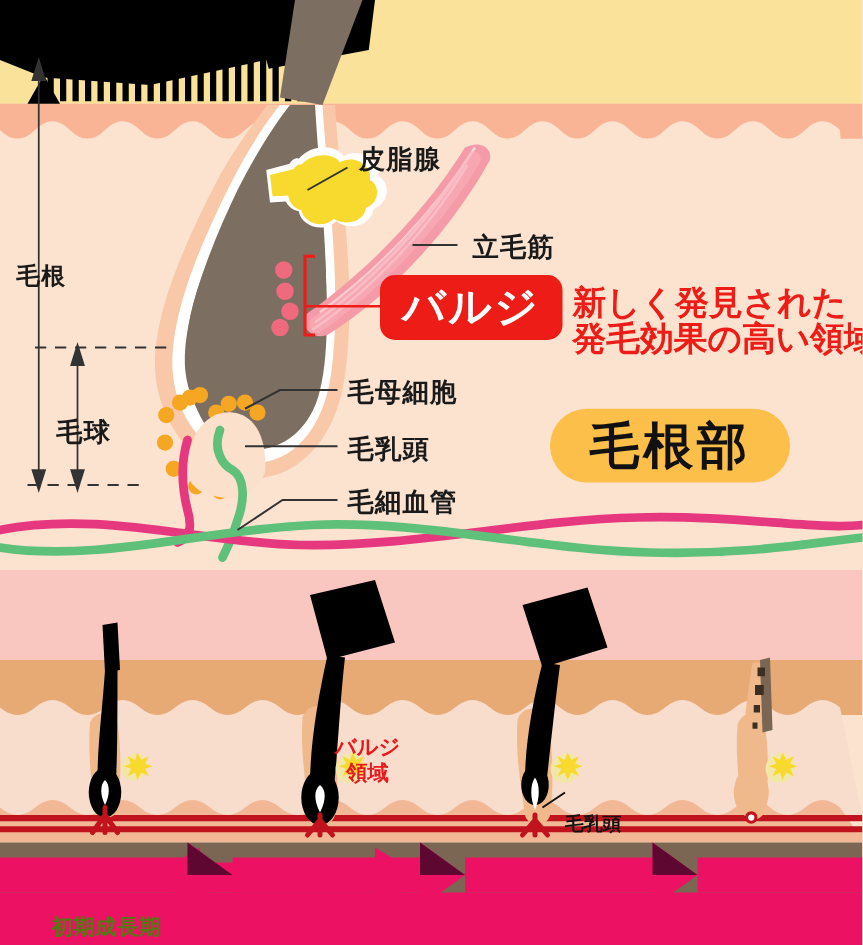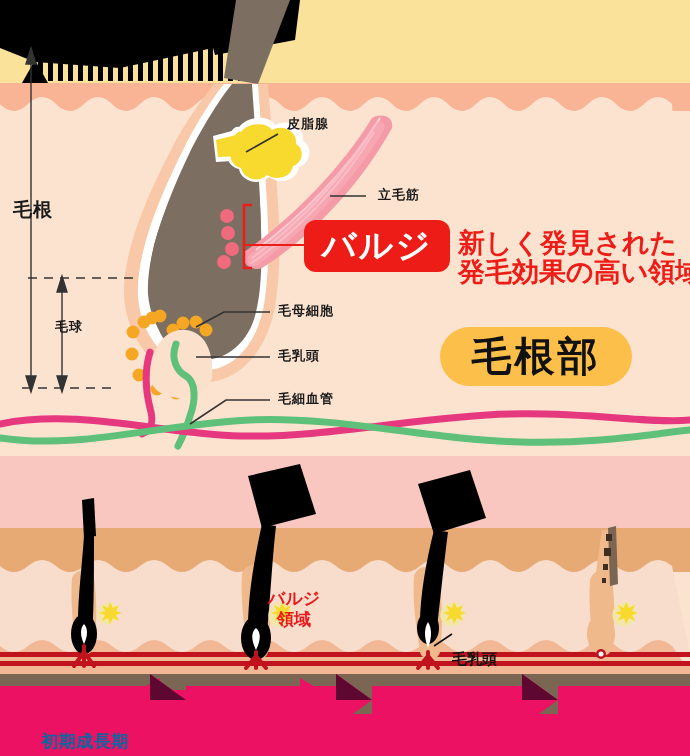--- a/index.html
+++ b/index.html
@@ -11,21 +11,21 @@
   }
   #stage{position:absolute;left:0;top:0;width:690px;height:756px;overflow:hidden;}
   .abs{position:absolute;}
   svg{display:block;}
 
   
   .lbl{
     position:absolute;
     font-family:"DejaVu Sans","Liberation Sans",sans-serif;
     color:#1a1a1a;
-    font-size:13px;
+    font-size:21px;
     font-weight:700;
     white-space:nowrap;
     letter-spacing:1px;
     line-height:1;
   }
   .lbl-lg{font-size:19px;}
   .badge-red{
     position:absolute;
     background:#ED1C16;
     border-radius:10px;
@@ -59,21 +59,21 @@
     position:absolute;
     color:#E8191B;
     font-weight:700;
     font-size:17px;
     line-height:1.25;
     text-align:center;
     white-space:nowrap;
   }
   .stage-lbl{
     position:absolute;
-    color:#0369a1;
+    color:#4d7c0f;
     font-weight:700;
     font-size:17px;
     white-space:nowrap;
     letter-spacing:0.5px;
     text-align:center;
   }
   .papilla-lbl{
     position:absolute;
     color:#111111;
     font-weight:700;
@@ -239,22 +239,22 @@
       <line x1="62" y1="288" x2="62" y2="382"></line>
       <polygon points="62,276 57,292 67,292"></polygon>
       <polygon points="62,392 57,376 67,376"></polygon>
     </g>
     <g stroke="#333333" stroke-width="1.6" stroke-dasharray="9,7" fill="none">
       <line x1="28" y1="278" x2="138" y2="278"></line>
       <line x1="22" y1="388" x2="112" y2="388"></line>
     </g>
   </svg>
 
-  <div class="lbl lbl-lg" style="left:13px;top:200px;">毛根</div>
-  <div class="lbl" style="left:45px;top:320px;margin-left:10px;">毛球</div>
+  <div class="lbl lbl-lg" style="left:13px;top:212px;">毛根</div>
+  <div class="lbl" style="left:45px;top:336px;">毛球</div>
   <div class="lbl" style="left:287px;top:117px;">皮脂腺</div>
   <div class="lbl" style="left:378px;top:188px;">立毛筋</div>
   <div class="lbl" style="left:278px;top:304px;">毛母細胞</div>
   <div class="lbl" style="left:278px;top:349px;">毛乳頭</div>
   <div class="lbl" style="left:278px;top:392px;">毛細血管</div>
 
   <div class="badge-red" style="left:306px;top:222px;width:142px;height:48px;">バルジ</div>
 
   <div class="red-note" style="left:458px;top:228px;">
     <div>新しく発見された</div>

